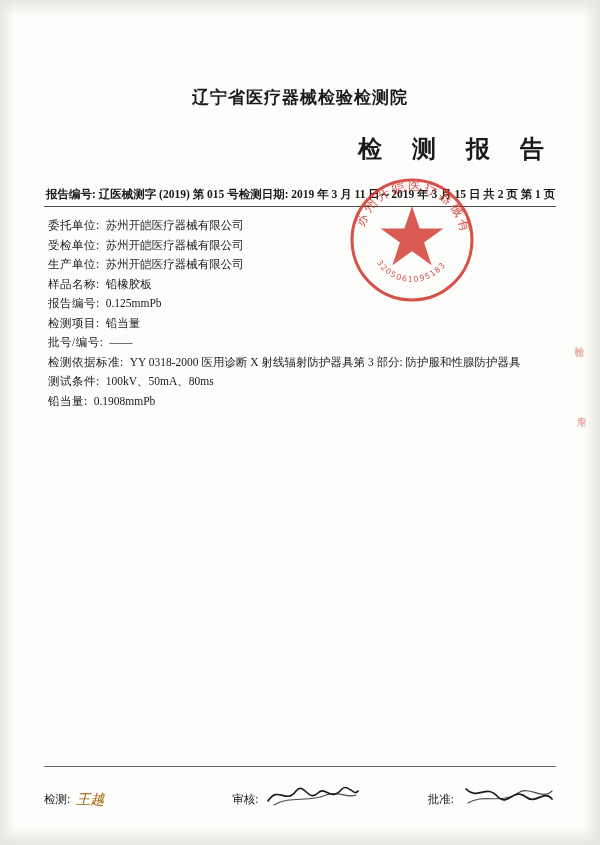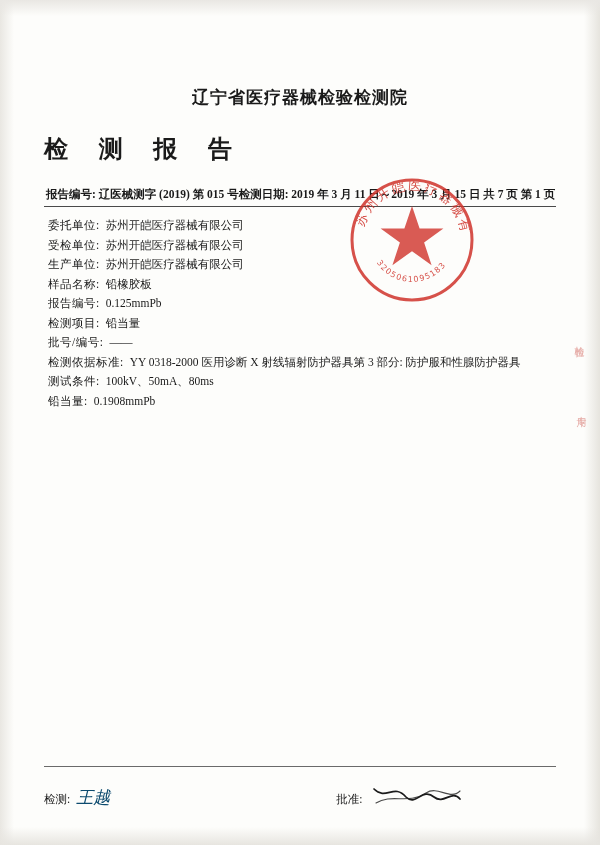--- a/index.html
+++ b/index.html
@@ -57,26 +57,26 @@
   .org-title {
     text-align: center;
     font-size: 17px;
     font-weight: bold;
     letter-spacing: 1px;
     margin-top: 86px;
     font-family: "DejaVu Serif", "Liberation Serif", serif;
   }
 
   .doc-title {
-    text-align: left;
+    text-align: right;
     font-size: 24px;
     font-weight: bold;
     letter-spacing: 12px;
     margin-top: 24px;
-    font-family: Liberation Sans, sans-serif;
+    font-family: Liberation Serif, serif;
   }
 
   .meta-row {
     display: flex;
     justify-content: flex-start;
     align-items: baseline;
     font-size: 11.5px;
     font-weight: bold;
     margin-top: 22px;
     padding: 0 2px 4px 2px;
@@ -178,22 +178,22 @@
   .sig-ink {
     position: absolute;
     left: 0;
     bottom: -2px;
   }
   .spacer-1 { width: 96px; }
   .spacer-2 { width: 74px; }
 
   .handwrite {
     font-family: "DejaVu Serif", serif;
-    font-size: 17px;
-    color: #0c4a6e;
+    font-size: 14px;
+    color: #a16207;
     font-style: italic;
   }
 </style>
 </head>
 <body>
 
 <div class="page">
 
   <div class="paper-edge-left"></div>
   <div class="paper-edge-right"></div>
@@ -207,21 +207,21 @@
     <div class="doc-title">检 测 报 告</div>
 
     <div class="meta-row">
       <div class="meta-left">
         <span>报告编号:</span>
         <span>辽医械测字 (2019) 第 015 号</span>
       </div>
       <div class="meta-right">
         <span>检测日期:</span>
         <span>2019 年 3 月 11 日～2019 年 3 月 15 日</span>
-        <span>共 7 页  第 1 页</span>
+        <span>共 2 页  第 1 页</span>
       </div>
     </div>
 
     <hr class="rule">
 
     <div class="fields">
       <div class="field">
         <span class="field-label">委托单位:</span>
         <span class="field-value">苏州开皑医疗器械有限公司</span>
       </div>
@@ -295,20 +295,30 @@
 
       <div class="sig-block">
         <span class="sig-label">检测:</span>
         <span class="sig-mark">
           <span class="handwrite sig-ink">王越</span>
         </span>
       </div>
 
       <div class="spacer-1"></div>
 
+      <div class="sig-block">
+        <span class="sig-label">审核:</span>
+        <span class="sig-mark wide">
+          <svg width="96" height="28" viewBox="0 0 96 28">
+            <path d="M4 20 C 14 4, 22 24, 32 10 C 40 0, 44 22, 54 12 C 62 4, 66 22, 78 8 C 84 2, 90 16, 94 10" fill="none" stroke="#1b1b1b" stroke-width="1.6" stroke-linecap="round"></path>
+            <path d="M10 24 C 26 14, 44 22, 62 14 C 74 9, 84 18, 92 14" fill="none" stroke="#1b1b1b" stroke-width="1.1" stroke-linecap="round" opacity="0.8"></path>
+          </svg>
+          <span class="handwrite sig-ink"></span>
+        </span>
+      </div>
 
       <div class="spacer-2"></div>
 
       <div class="sig-block">
         <span class="sig-label">批准:</span>
         <span class="sig-mark wide">
           <svg width="96" height="28" viewBox="0 0 96 28">
             <path d="M6 8 C 18 20, 26 2, 38 16 C 48 26, 54 6, 66 16 C 76 24, 84 8, 92 18" fill="none" stroke="#1b1b1b" stroke-width="1.7" stroke-linecap="round"></path>
             <path d="M8 22 C 24 12, 40 24, 58 12 C 70 4, 82 20, 92 10" fill="none" stroke="#1b1b1b" stroke-width="1.1" stroke-linecap="round" opacity="0.8"></path>
           </svg>

